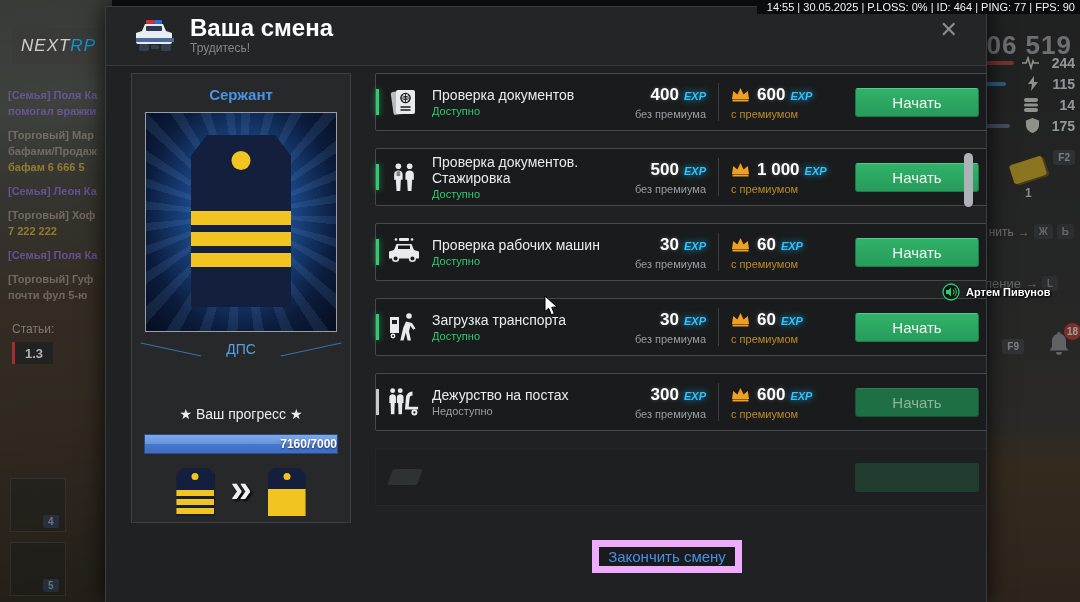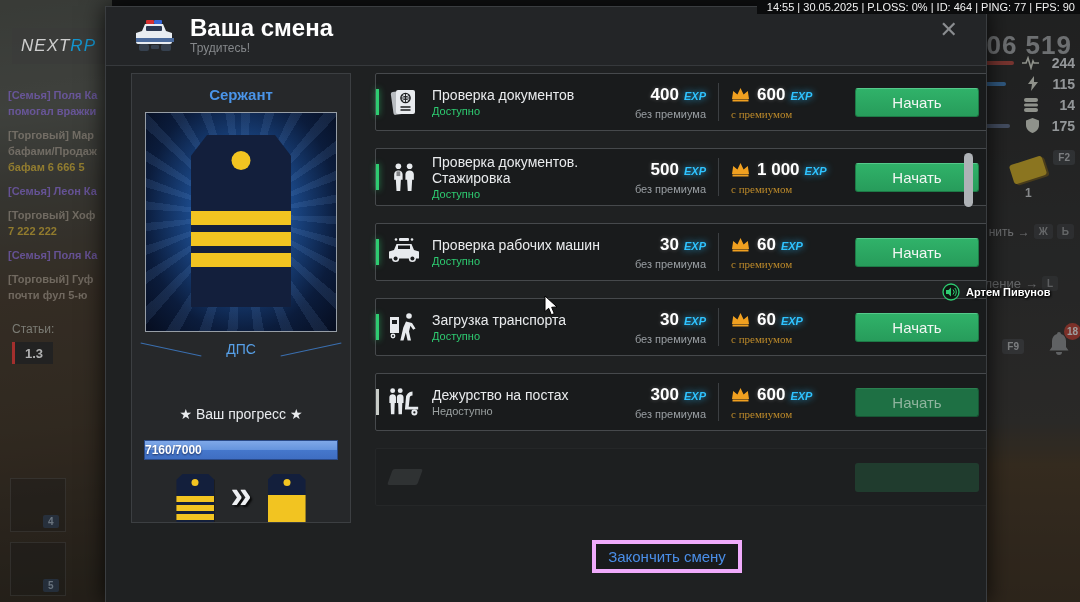--- a/index.html
+++ b/index.html
@@ -83,23 +83,23 @@
   .epaulette{position:absolute;left:50%;top:22px;transform:translateX(-50%);width:100px;height:172px;
     background:#131f3c;clip-path:polygon(0 12%,16% 0,84% 0,100% 12%,100% 100%,0 100%);}
   .epaulette .dot{position:absolute;left:50%;top:16px;transform:translateX(-50%);width:19px;height:19px;
     border-radius:50%;background:#f2c421;}
   .epaulette .stripe{position:absolute;left:0;width:100%;height:14px;background:#f2c421;}
   .dps{margin-top:6px;position:relative;text-align:center;color:#57a0e8;font-size:14px;height:22px;line-height:22px;}
   .dps::before,.dps::after{content:'';position:absolute;top:11px;width:62px;border-top:1px solid #3a6fb0;}
   .dps::before{left:8px;transform:rotate(12deg);}
   .dps::after{right:8px;transform:rotate(-12deg);}
   .progress-label{margin-top:46px;text-align:center;color:#e9ebee;font-size:14px;}
-  .progress-bar{margin:18px 12px 0 12px;height:18px;border:1px solid #2a4a88;
+  .progress-bar{margin:12px 12px 0 12px;height:18px;border:1px solid #2a4a88;
     background:linear-gradient(to bottom,#7fa8e8 0%,#6695de 48%,#4577cc 52%,#3f6ec2 100%);
-    color:#fff;font-size:12px;font-weight:bold;text-align:left;line-height:18px;text-shadow:0 1px 2px rgba(0,0,30,.6);}
+    color:#fff;font-size:12px;font-weight:bold;text-align:right;line-height:18px;text-shadow:0 1px 2px rgba(0,0,30,.6);}
   .rank-icons{margin-top:14px;display:flex;align-items:center;justify-content:center;gap:16px;}
   .mini-ep{width:38px;height:48px;background:#131f3c;position:relative;
     clip-path:polygon(0 12%,16% 0,84% 0,100% 12%,100% 100%,0 100%);filter:drop-shadow(2px 2px 0 rgba(0,0,0,.6));}
   .mini-ep .dot{position:absolute;left:50%;top:5px;transform:translateX(-50%);width:7px;height:7px;border-radius:50%;background:#f2c421;}
   .mini-ep .s{position:absolute;left:0;width:100%;height:6px;background:#f2c421;}
   .mini-ep .block{position:absolute;left:0;right:0;top:21px;bottom:0;background:#f2c421;}
   .chev{color:#eef0f3;font-size:38px;font-weight:bold;line-height:38px;margin-top:-6px;
     text-shadow:2px 2px 2px rgba(0,0,0,.8);letter-spacing:-6px;padding-right:6px;}
   
   .tasks{flex:1;position:relative;}
@@ -114,33 +114,33 @@
   .t-status{font-size:11px;margin-top:2px;}
   .t-status.ok{color:#2ecc71;}
   .t-status.na{color:#9aa0a0;}
   .t-exp{width:96px;display:flex;flex-direction:column;align-items:flex-end;}
   .t-exp.prem{width:124px;align-items:flex-start;}
   .num-line{display:flex;align-items:baseline;gap:5px;}
   .num{color:#fff;font-size:17px;font-weight:bold;text-shadow:0 0 4px rgba(255,255,255,.25);}
   .exp-badge{color:#2fc3ff;font-size:11px;font-weight:bold;font-style:italic;
     text-shadow:0 0 7px rgba(45,190,255,.9);}
   .sub{font-size:11px;color:#9a9fa3;margin-top:3px;}
-  .sub.prem-s{color:#bd8a2a;font-family:Liberation Serif, serif;}
+  .sub.prem-s{color:#bd8a2a;}
   .t-div{width:1px;height:38px;background:#3c3f42;margin:0 12px;}
   .crown{display:flex;align-self:center;margin-right:2px;}
   .start-btn{margin-left:auto;margin-right:10px;width:124px;height:29px;border-radius:3px;cursor:pointer;
     background:linear-gradient(to bottom,#30b269,#279c5b);border:1px solid #1d7a46;border-top:1px solid #55c98b;
     color:#f2f6f3;font-size:15px;font-family:inherit;}
   .start-btn.disabled{background:#1e7044;border:1px solid #175534;border-top:1px solid #2b8050;color:#8fb49e;}
   .task.faded{opacity:.22;border-color:#3a3d40;}
   .task.faded .ph-icon{width:30px;height:16px;background:#6a6e72;margin-left:14px;border-radius:2px;transform:skewX(-20deg);}
   .task.faded .ph-btn{margin-left:auto;margin-right:10px;width:124px;height:29px;background:#279c5b;border-radius:3px;}
   .scroll-thumb{position:absolute;left:858px;top:146px;width:9px;height:54px;border-radius:5px;background:#aeb2b6;z-index:12;cursor:pointer;}
   .end-btn{position:absolute;left:486px;top:533px;width:150px;height:33px;background:#191b1c;
-    border:4px solid #f0abfc;color:#4a8ee8;font-size:15px;cursor:pointer;font-family:inherit;z-index:11;}
+    border:7px solid #f0abfc;color:#4a8ee8;font-size:15px;cursor:pointer;font-family:inherit;z-index:11;}
   .cursor{position:absolute;left:544px;top:295px;z-index:50;pointer-events:none;}
 </style>
 </head>
 <body>
 
 <div class="scene scene-left"></div>
 <div class="scene scene-right"></div>
 
 <div class="logo">
   <span class="n">NEXT</span>

